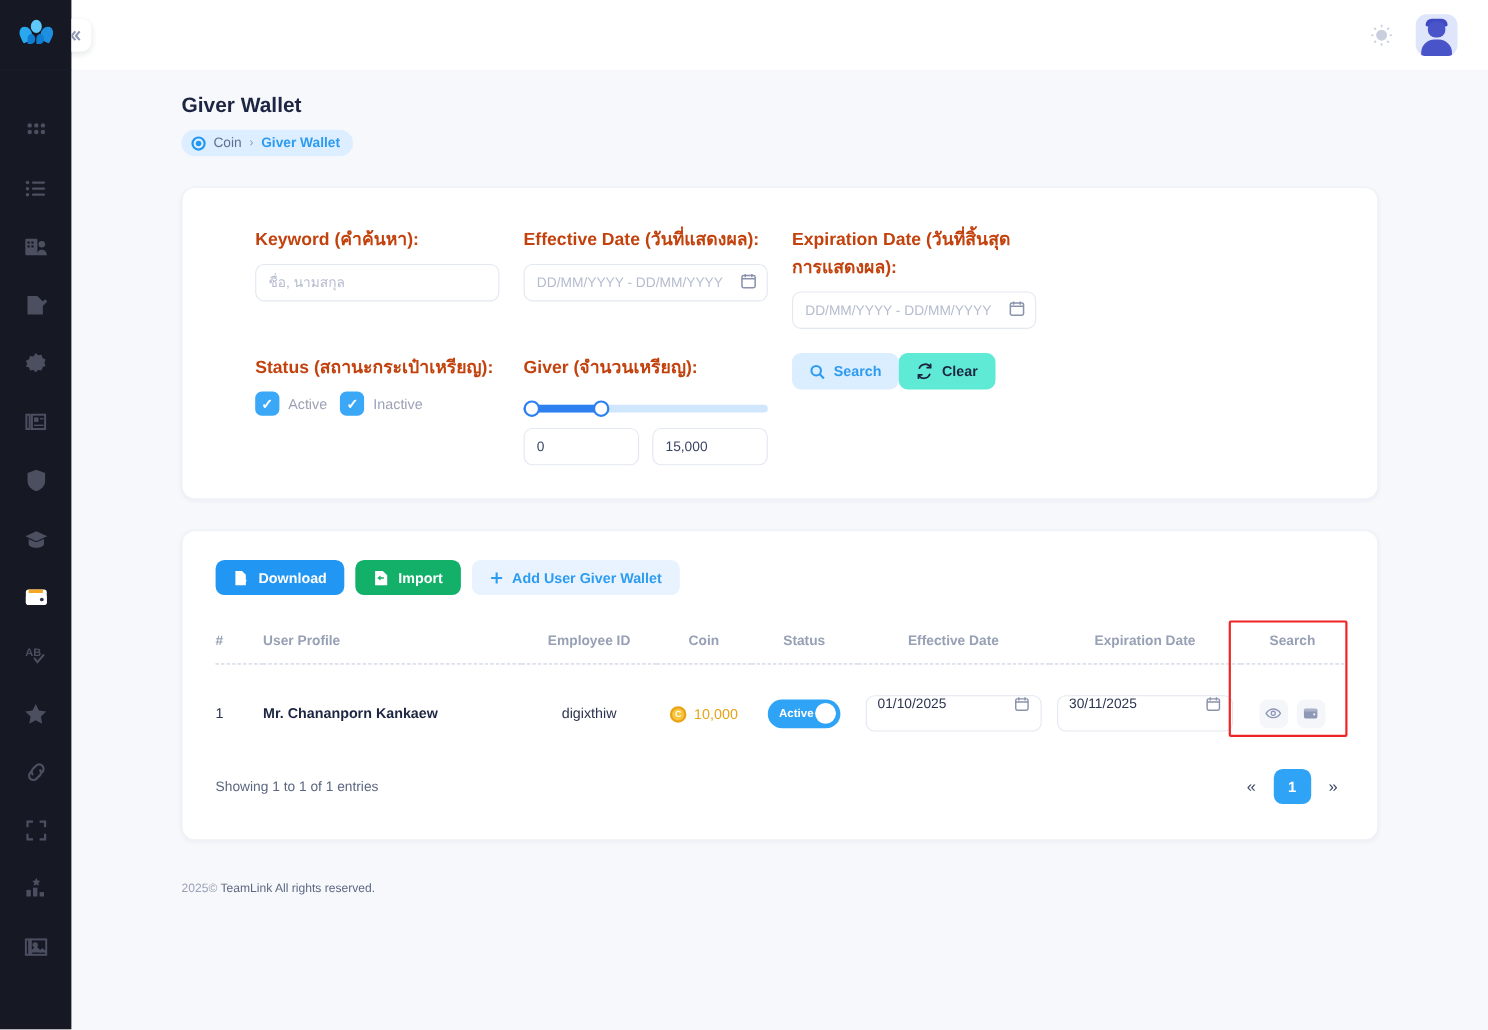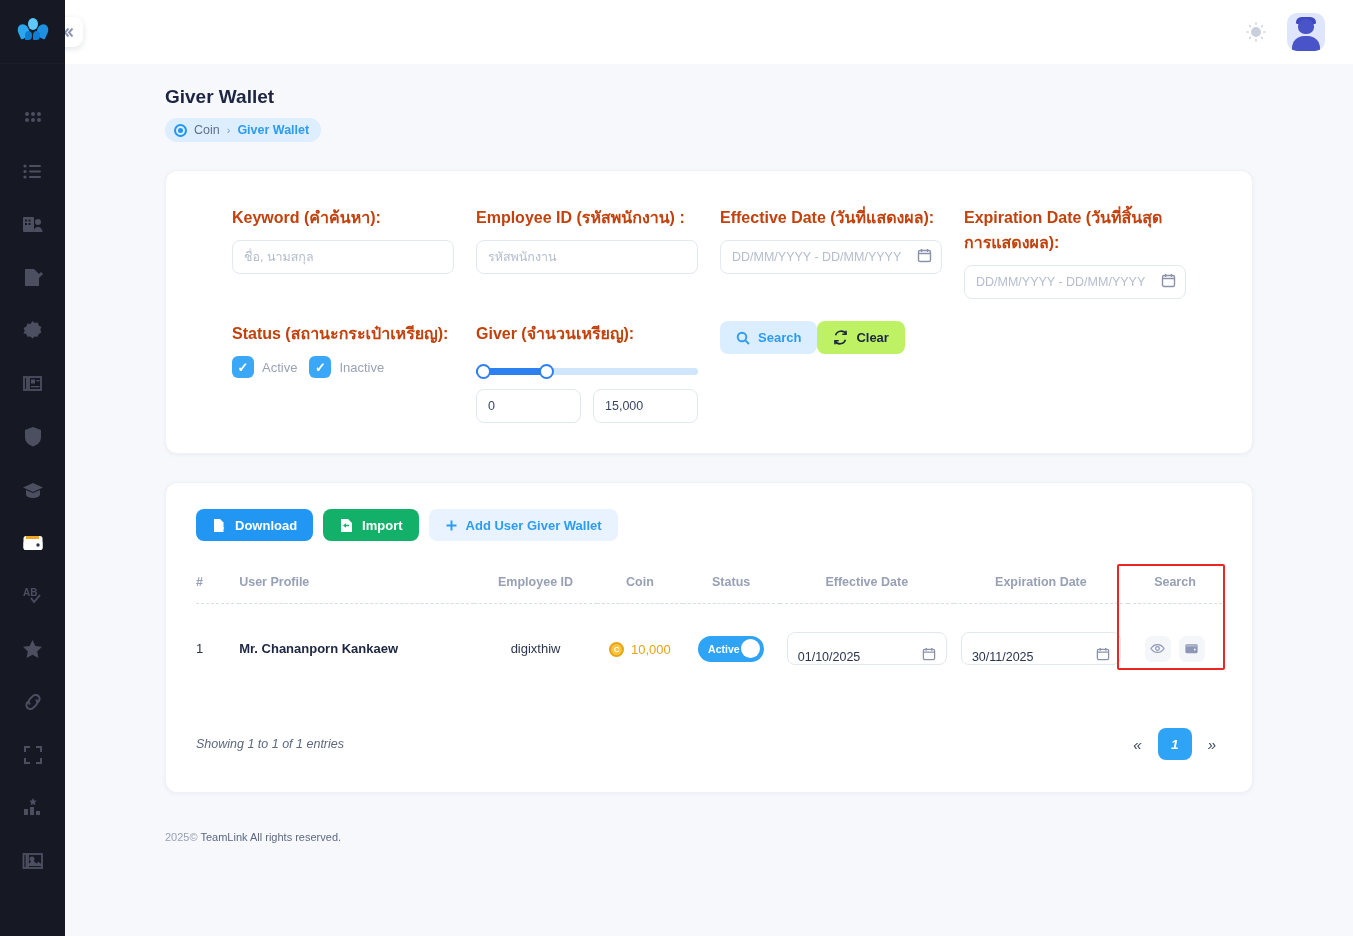--- a/index.html
+++ b/index.html
@@ -128,21 +128,21 @@
   .range-inputs { display:flex; gap:12px; }
   .range-inputs .inp { height:33px; }
 
   .btn-row { display:flex; align-items:flex-start; padding-bottom:2px; grid-column: 3 / span 2;}
   .btn {
     height:33px; border-radius:8px; border:none; cursor:pointer;
     display:inline-flex; align-items:center; gap:8px; padding:0 16px;
     font-size:13px; font-family:"Liberation Sans", sans-serif;
   }
   .btn-search { background:#dbeeff; color:#2d9cf0; font-weight:bold;}
-  .btn-clear { background:#bef264; color:#1c2541; font-weight:bold;}
+  .btn-clear { background:#5eead4; color:#1c2541; font-weight:bold;}
 
   
   .list-card { padding: 26px 30px 32px 30px; margin-bottom: 34px;}
   .list-head { display:flex; justify-content:space-between; align-items:flex-start;}
   .list-title { font-size:16.5px; font-weight:bold; color:#1c2541;}
   .list-sub { font-size:12.5px; color:#9aa2b5; margin-top:5px;}
   .list-actions { display:flex; gap:10px;align-items:center; }
   .btn-download { background:#2196f3; color:#fff; font-weight:bold; height:32px;}
   .btn-import { background:#13b06a; color:#fff; font-weight:bold; height:32px;}
   .btn-add { background:#e8f3ff; color:#2d9cf0; font-weight:bold; height:32px;}
@@ -162,36 +162,36 @@
   }
   .toggle {
     width:66px;height:26px;border-radius:14px;background:#2fa3f5;
     display:inline-flex;align-items:center;justify-content:flex-start;
     padding:0 4px; cursor:pointer; position:relative;
   }
   .toggle span.t-label { color:#fff; font-size:10.5px; font-weight:bold; margin-left:6px;}
   .toggle .knob2 { position:absolute; right:4px; width:19px;height:19px;border-radius:50%;background:#fff;}
   .date-cell {
     width:160px; height:33px; border:1px solid #e3e7f0; border-radius:8px;
-    display:flex; align-items:flex-end; justify-content:space-between;
+    display:flex; align-items:flex-start; justify-content:space-between;
     padding:0 10px; font-size:12.5px; color:#2b3551; margin:0 auto;
   }
   .date-cell .cal { color:#8a93ab;}
   .tools-col { position:relative; }
   .tools-highlight {
     position:absolute; left:-11px; top:-40px; width:108px; height:106px;
     border:2px solid #ef2525; border-radius:2px; pointer-events:none;
   }
   .tool-btns { display:flex; gap:8px; justify-content:center;}
   .tool-btn {
     width:26px;height:26px;border-radius:7px;background:#f5f6fa;
     display:flex;align-items:center;justify-content:center; cursor:pointer; color:#8e98b6;
   }
 
-  .table-foot { display:flex; justify-content:space-between; align-items:center; margin-top:63px;font-style:italic;}
+  .table-foot { display:flex; justify-content:space-between; align-items:center; margin-top:34px;}
   .entries { font-size:12.5px; color:#5c6881;}
   .pager { display:flex; align-items:center; gap:10px;}
   .pg-arrow { color:#3a4664; font-size:15px; cursor:pointer; padding:4px 6px;}
   .pg-num {
     width:34px;height:32px;border-radius:8px;background:#2fa3f5;color:#fff;
     display:flex;align-items:center;justify-content:center;font-size:13.5px;font-weight:bold;cursor:pointer;
   }
 
   .footer {
     padding: 4px 0 16px 78px; font-size:11px; color:#5c6881;
@@ -360,24 +360,20 @@
 
     
     <div class="card filter-card">
       <div class="filter-grid">
 
         <div>
           <label class="fld-label">Keyword (คำค้นหา):</label>
           <input class="inp" placeholder="ชื่อ, นามสกุล" style="">
         </div>
 
-        <div>
-          <label class="fld-label">Employee ID (รหัสพนักงาน) :</label>
-          <input class="inp" placeholder="รหัสพนักงาน" style="">
-        </div>
 
         <div>
           <label class="fld-label">Effective Date (วันที่แสดงผล):</label>
           <div class="date-wrap">
             <input class="inp" placeholder="DD/MM/YYYY - DD/MM/YYYY" style="">
             <span class="cal">
               <svg width="15" height="15" viewBox="0 0 15 15" fill="none" stroke="currentColor" stroke-width="1.4">
                 <rect x="1.5" y="2.5" width="12" height="11" rx="1.5"></rect>
                   <path d="M1.5 5.5h12M4.5 1v3M10.5 1v3"></path>
               </svg>

